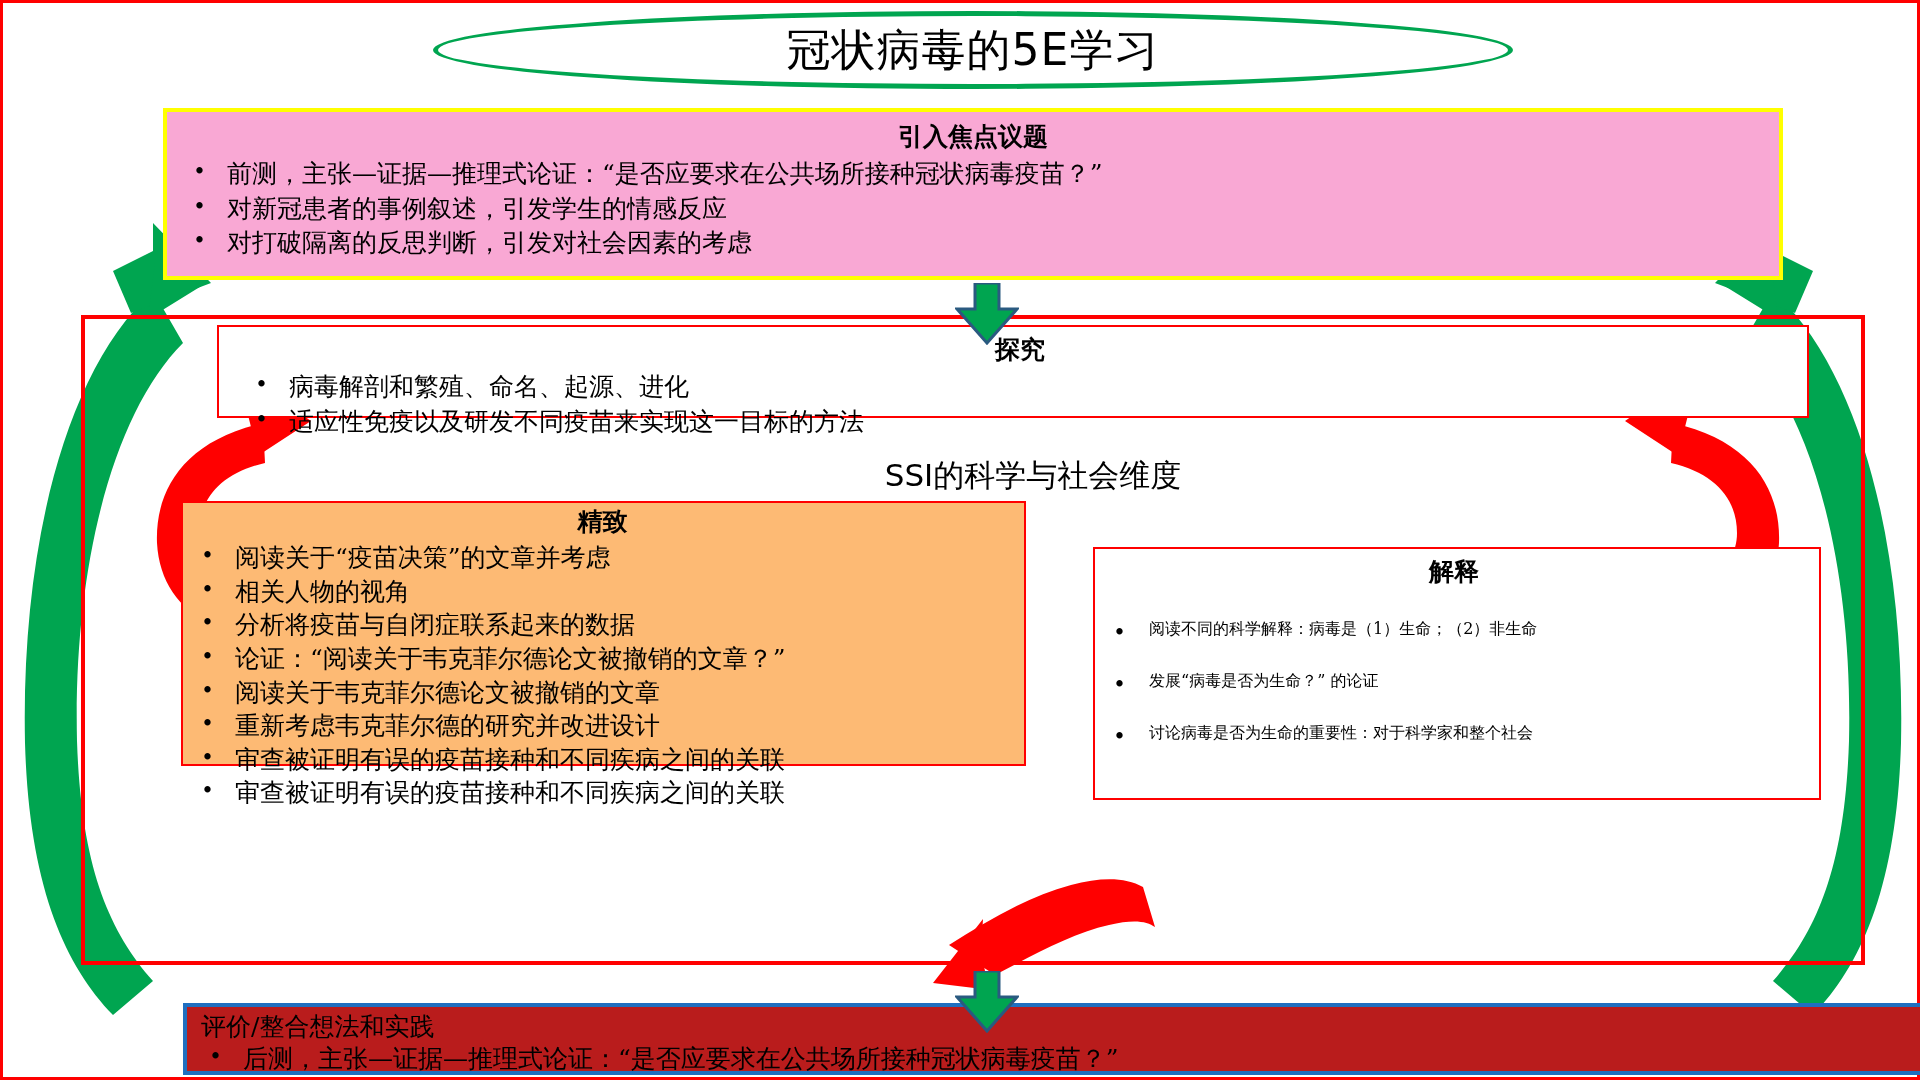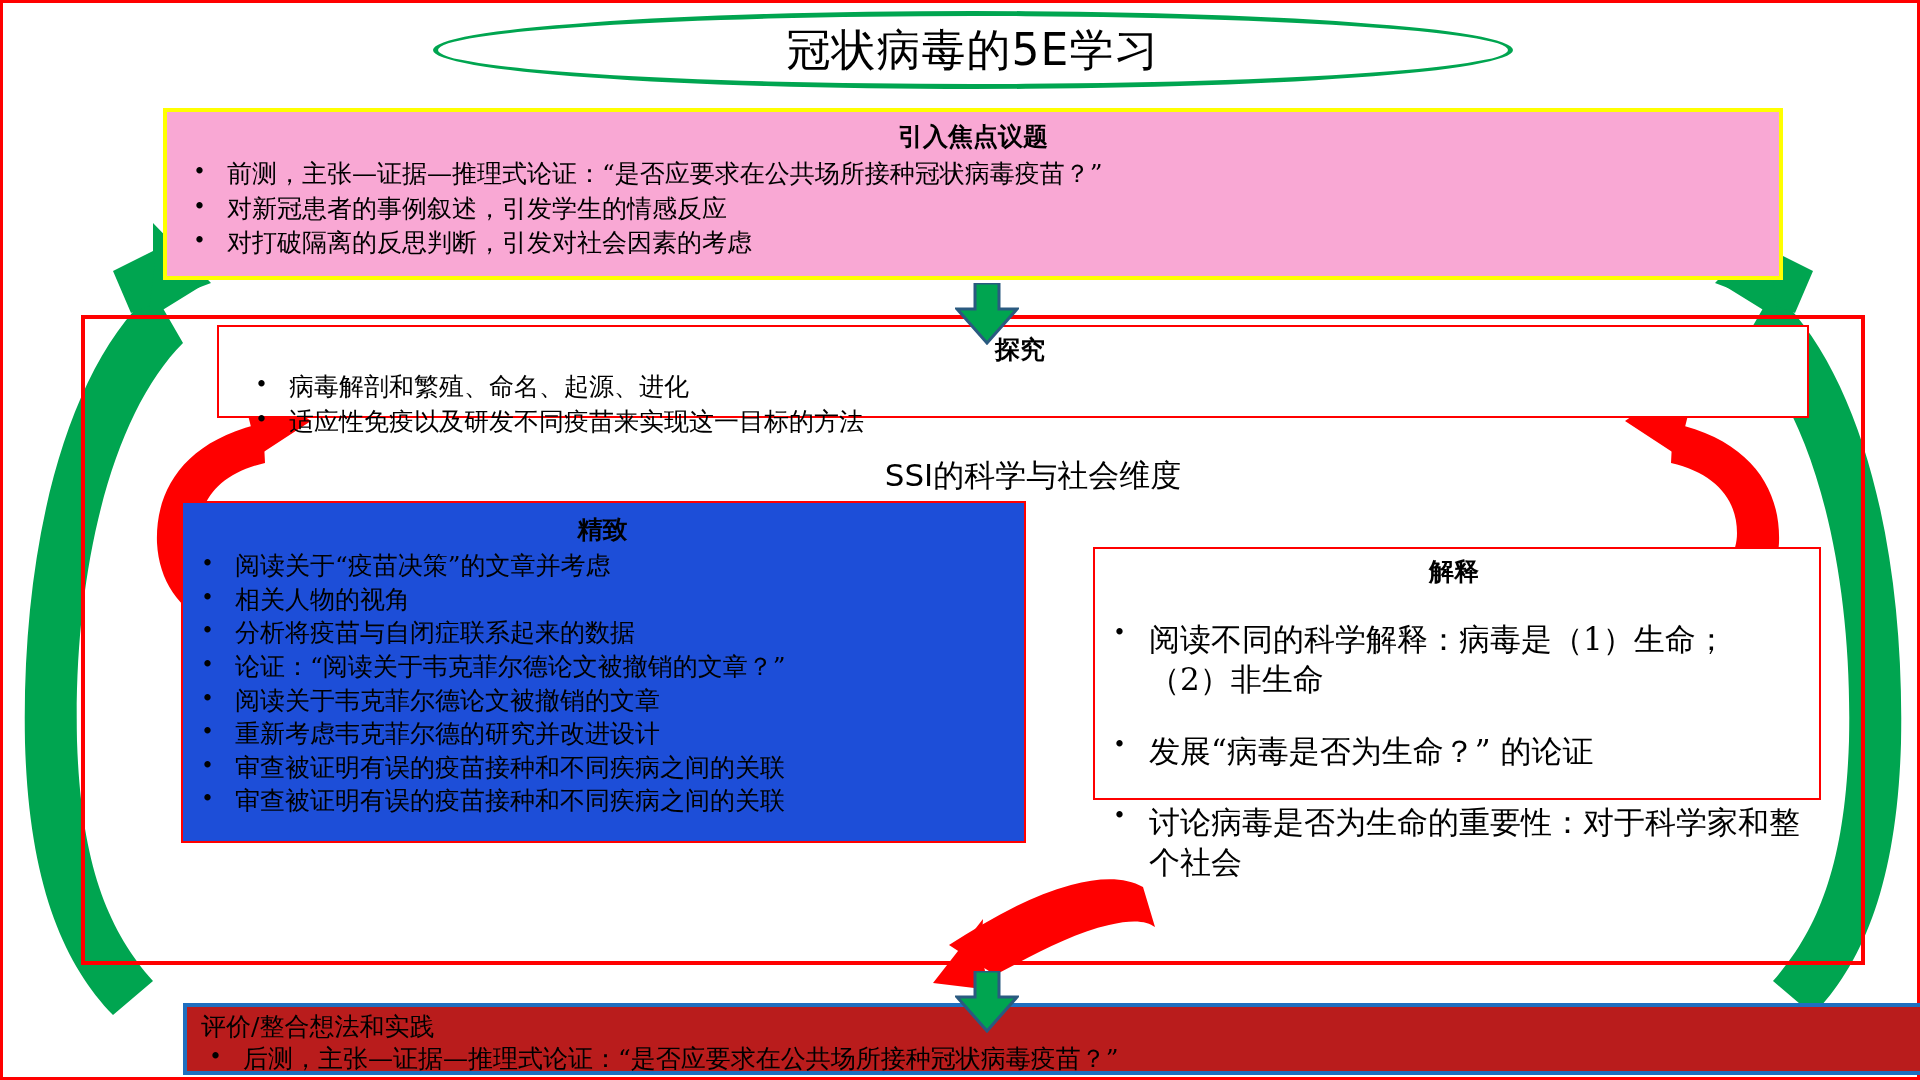--- a/index.html
+++ b/index.html
@@ -106,41 +106,41 @@
     text-align: center;
     font-size: 31px;
     color: #000;
     z-index: 5;
     font-family: "DejaVu Sans", "Liberation Sans", sans-serif;
   }
 
   
   #elaborate-box {
     left: 178px; top: 498px;
-    width: 845px; height: 342px;
+    width: 845px; height: 265px;
     border: 2px solid #ff0000;
     box-sizing: border-box;
-    background: #1d4ed8;
+    background: #fdba74;
     z-index: 4;
-    padding: 8px 8px 0 6px;
+    padding: 0 8px 0 6px;
   }
   #elaborate-box ul.bullets > li { font-size: 25px; line-height: 1.305; }
 
   
   #explain-box {
     left: 1090px; top: 544px;
     width: 728px; height: 253px;
     border: 2px solid #ff0000;
     box-sizing: border-box;
     background: #fff;
     z-index: 4;
     padding: 4px 12px 0 6px;
   }
   #explain-box ul.bullets > li {
-    font-size: 31px; line-height: 1.30;
+    font-size: 16px; line-height: 1.30;
     white-space: normal;
     padding-left: 48px;
     margin-top: 31px;
   }
 
   
   #evaluate-box {
     left: 180px; top: 1000px;
     width: 1759px; height: 72px;
     border: 4px solid #1f6fc0;

